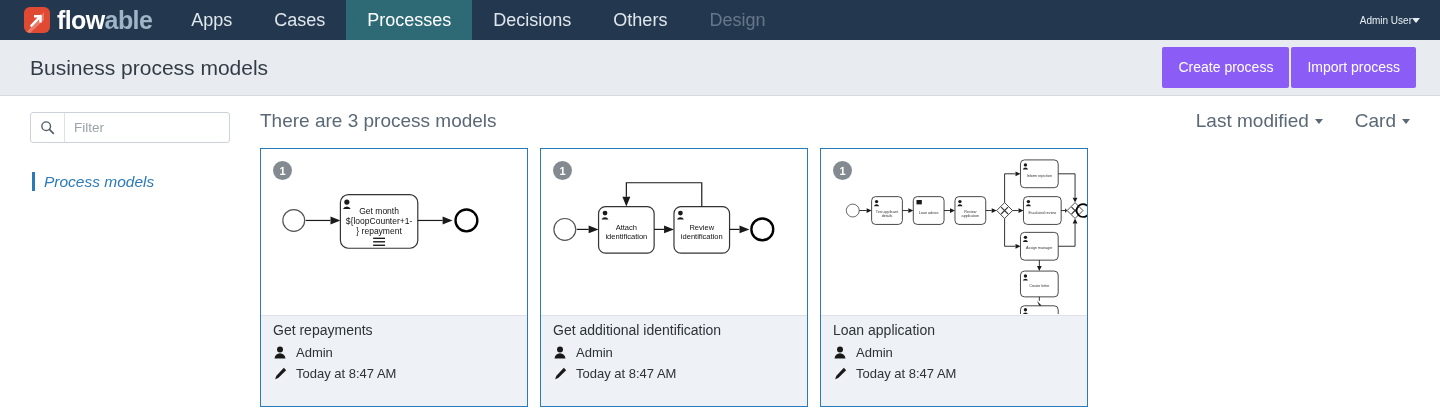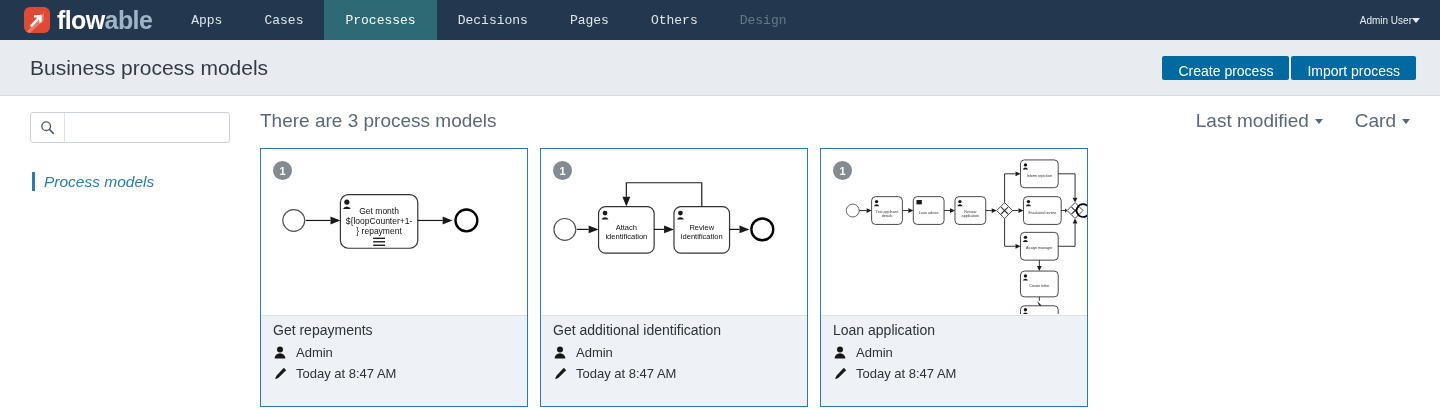--- a/index.html
+++ b/index.html
@@ -34,22 +34,22 @@
     font-size:25px; font-weight:bold; letter-spacing:-0.6px;
     line-height:1;
   }
   .brand-text .w1 { color:#ffffff; }
   .brand-text .w2 { color:#9fb4c6; }
 
   .navitems { display:flex; align-items:stretch; }
   .navitem {
     display:flex; align-items:center;
     padding:8px 21px;
-    color:#dfe6ec; font-size:13px;
-    cursor:pointer; white-space:nowrap;font-family:Liberation Mono, monospace;
+    color:#dfe6ec; font-size:18px;
+    cursor:pointer; white-space:nowrap;
   }
   .navitem.active { background:#2d6a76; color:#ffffff; }
   .navitem.disabled { color:#66778a; cursor:default; }
 
   .nav-right {
     margin-left:auto; display:flex; align-items:center;
     padding-right:20px;
   }
   .user-menu {
     color:#e7edf2; font-size:10px; display:flex; align-items:center; 
@@ -64,23 +64,23 @@
   
   .pagehead {
     height:56px; background:#e8ecf0;
     border-bottom:1px solid #d4dade;
     display:flex; align-items:center;
     padding:0 24px 0 30px;
   }
   .page-title { font-size:21px; color:#333c44; font-weight:normal; }
   .head-actions { margin-left:auto; display:flex; }
   .btn-primary {
-    background:#0369a1; color:#fff; border:none;
+    background:#8b5cf6; color:#fff; border:none;
     font-size:14px; font-family:inherit;
-    padding:0 16px; height:24px; line-height:31px;
+    padding:0 16px; height:41px; line-height:31px;
     cursor:pointer; border-radius:2px;
   }
   .btn-primary + .btn-primary { margin-left:2px; }
 
   
   .content { display:flex; height:313px; }
 
   .sidebar {
     width:260px; flex:none; padding:16px 0 0 30px;
   }
@@ -168,21 +168,20 @@
       </svg>
     </span>
     <span class="brand-text"><span class="w1">flow</span><span class="w2">able</span></span>
   </div>
 
   <div class="navitems">
     <div class="navitem">Apps</div>
     <div class="navitem">Cases</div>
     <div class="navitem active">Processes</div>
     <div class="navitem">Decisions</div>
-    <div class="navitem">Pages</div>
     <div class="navitem">Others</div>
     <div class="navitem disabled">Design</div>
   </div>
 
   <div class="nav-right">
     <div class="user-menu">
       <span>Admin User</span>
       <span class="caret-dn"></span>
     </div>
   </div>
@@ -199,20 +198,21 @@
 <div class="content">
 
   <div class="sidebar">
     <div class="filterbox">
       <span class="filter-ico">
         <svg width="15" height="15" viewBox="0 0 16 16">
           <circle cx="6.6" cy="6.6" r="4.6" fill="none" stroke="#555e66" stroke-width="1.5"></circle>
           <line x1="10" y1="10" x2="14.2" y2="14.2" stroke="#555e66" stroke-width="1.7" stroke-linecap="round"></line>
         </svg>
       </span>
+      <input class="filter-input" type="text" placeholder="Filter" style="">
     </div>
 
     <div class="side-list">
       <div class="side-item">
         <span class="side-bar-mark"></span>
         <span class="side-label">Process models</span>
       </div>
     </div>
   </div>
 

